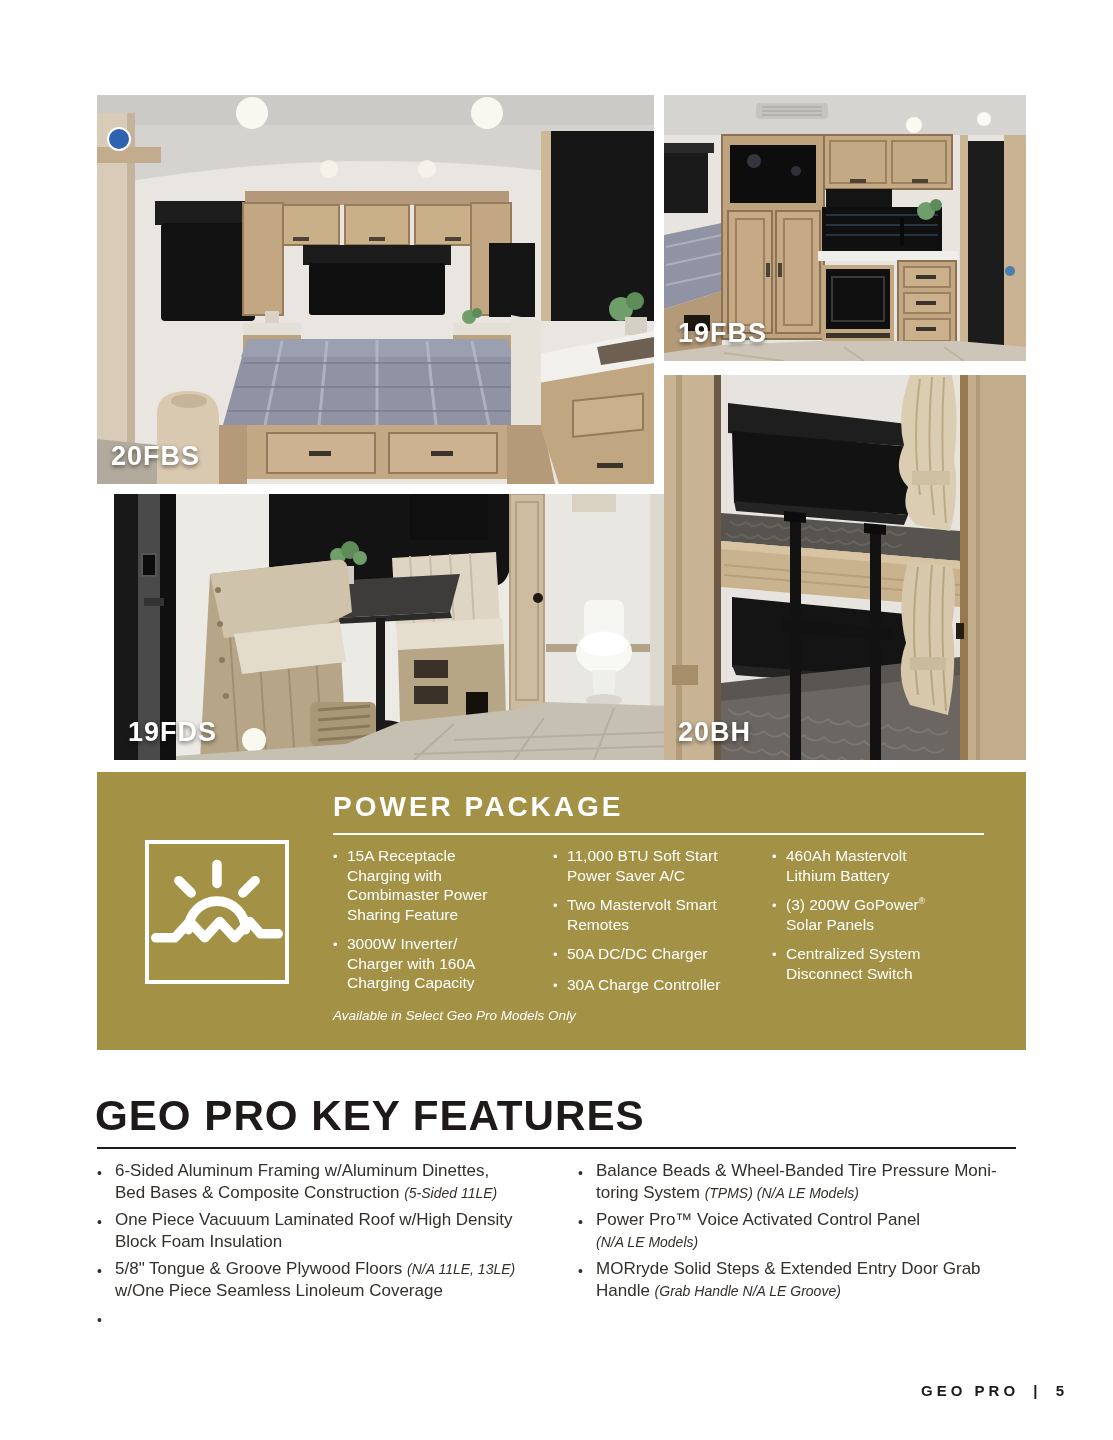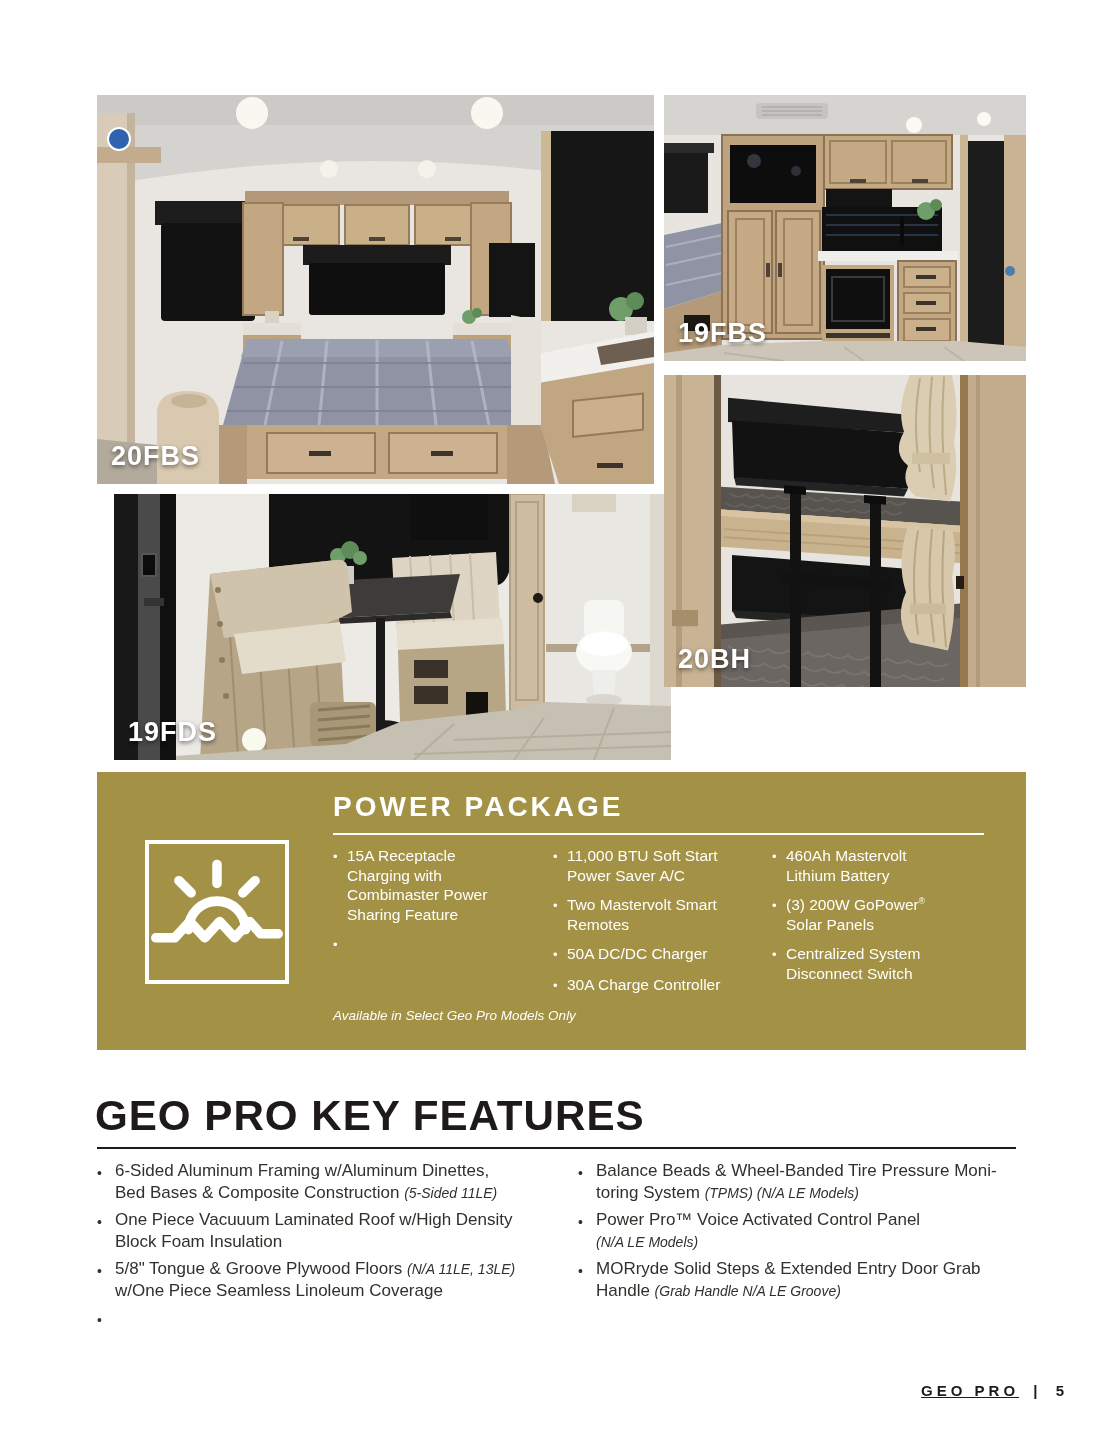--- a/index.html
+++ b/index.html
@@ -4,21 +4,21 @@
 <style>
   html,body{margin:0;padding:0;background:#ffffff;}
   .page{position:relative;width:1113px;height:1440px;background:#ffffff;
         font-family:"Liberation Sans",sans-serif;overflow:hidden;}
 
   
   .photo{position:absolute;overflow:hidden;background:#701a75;}
   #photo-20fbs{left:97px;top:95px;width:557px;height:389px;}
   #photo-19fbs{left:664px;top:95px;width:362px;height:266px;}
   #photo-19fds{left:114px;top:494px;width:557px;height:266px;}
-  #photo-20bh{left:664px;top:375px;width:362px;height:312px;}
+  #photo-20bh{left:664px;top:375px;width:362px;height:385px;}
   .photo svg{display:block;width:100%;height:100%;}
   .photo-label{position:absolute;left:14px;bottom:12px;color:#fff;font-weight:bold;
                font-size:27px;letter-spacing:1px;text-shadow:0 2px 4px rgba(0,0,0,.5);}
 
   
   .power{position:absolute;left:97px;top:772px;width:929px;height:278px;background:#a39245;color:#fff;}
   .power-icon{position:absolute;left:48px;top:68px;width:144px;height:144px;border:4px solid #fff;box-sizing:border-box;}
   .power-title{position:absolute;left:236px;top:14px;font-size:28px;font-weight:bold;
                letter-spacing:3px;line-height:42px;white-space:nowrap;}
   .power-rule{position:absolute;left:236px;top:61px;width:651px;height:2px;background:#fff;}
@@ -43,21 +43,21 @@
   .kf-col:nth-child(2){width:438px;}
   .kf-item{display:flex;margin-bottom:5px;font-size:17px;line-height:22px;}
   .kf-item .kf-bullet{flex:none;width:18px;font-size:14px;padding-top:2px;}
   .kf-item .seg{white-space:pre-line;}
   .seg-i{font-style:italic;font-size:14px;}
 
   
   .footer{position:absolute;right:45px;top:1382px;font-size:15px;font-weight:bold;
           letter-spacing:4px;color:#1d1a19;white-space:nowrap;}
   .footer span{margin-left:6px;}
-  .footer span:first-child{margin-left:0;text-decoration:underline;}
+  .footer span:first-child{margin-left:0;}
 </style>
 </head>
 <body>
 
 <div class="page">
 
   <div class="photo" id="photo-20fbs">
     <svg viewBox="0 0 557 389" preserveAspectRatio="none">
       <rect x="0" y="0" width="557" height="389" fill="#e9e6e1"></rect>
       <path d="M0,0 H557 V92 Q278,40 0,92 Z" fill="#d5d3cf"></path>
@@ -394,20 +394,23 @@
         <div class="p-col">
           <div class="p-item">
             <span class="dot">•</span>
             <span class="txt">15A Receptacle
 Charging with
 Combimaster Power
 Sharing Feature</span>
           </div>
           <div class="p-item">
             <span class="dot">•</span>
+            <span class="txt">3000W Inverter/
+Charger with 160A
+Charging Capacity</span>
           </div>
         </div>
         <div class="p-col">
           <div class="p-item">
             <span class="dot">•</span>
             <span class="txt">11,000 BTU Soft Start
 Power Saver A/C</span>
           </div>
           <div class="p-item">
             <span class="dot">•</span>

